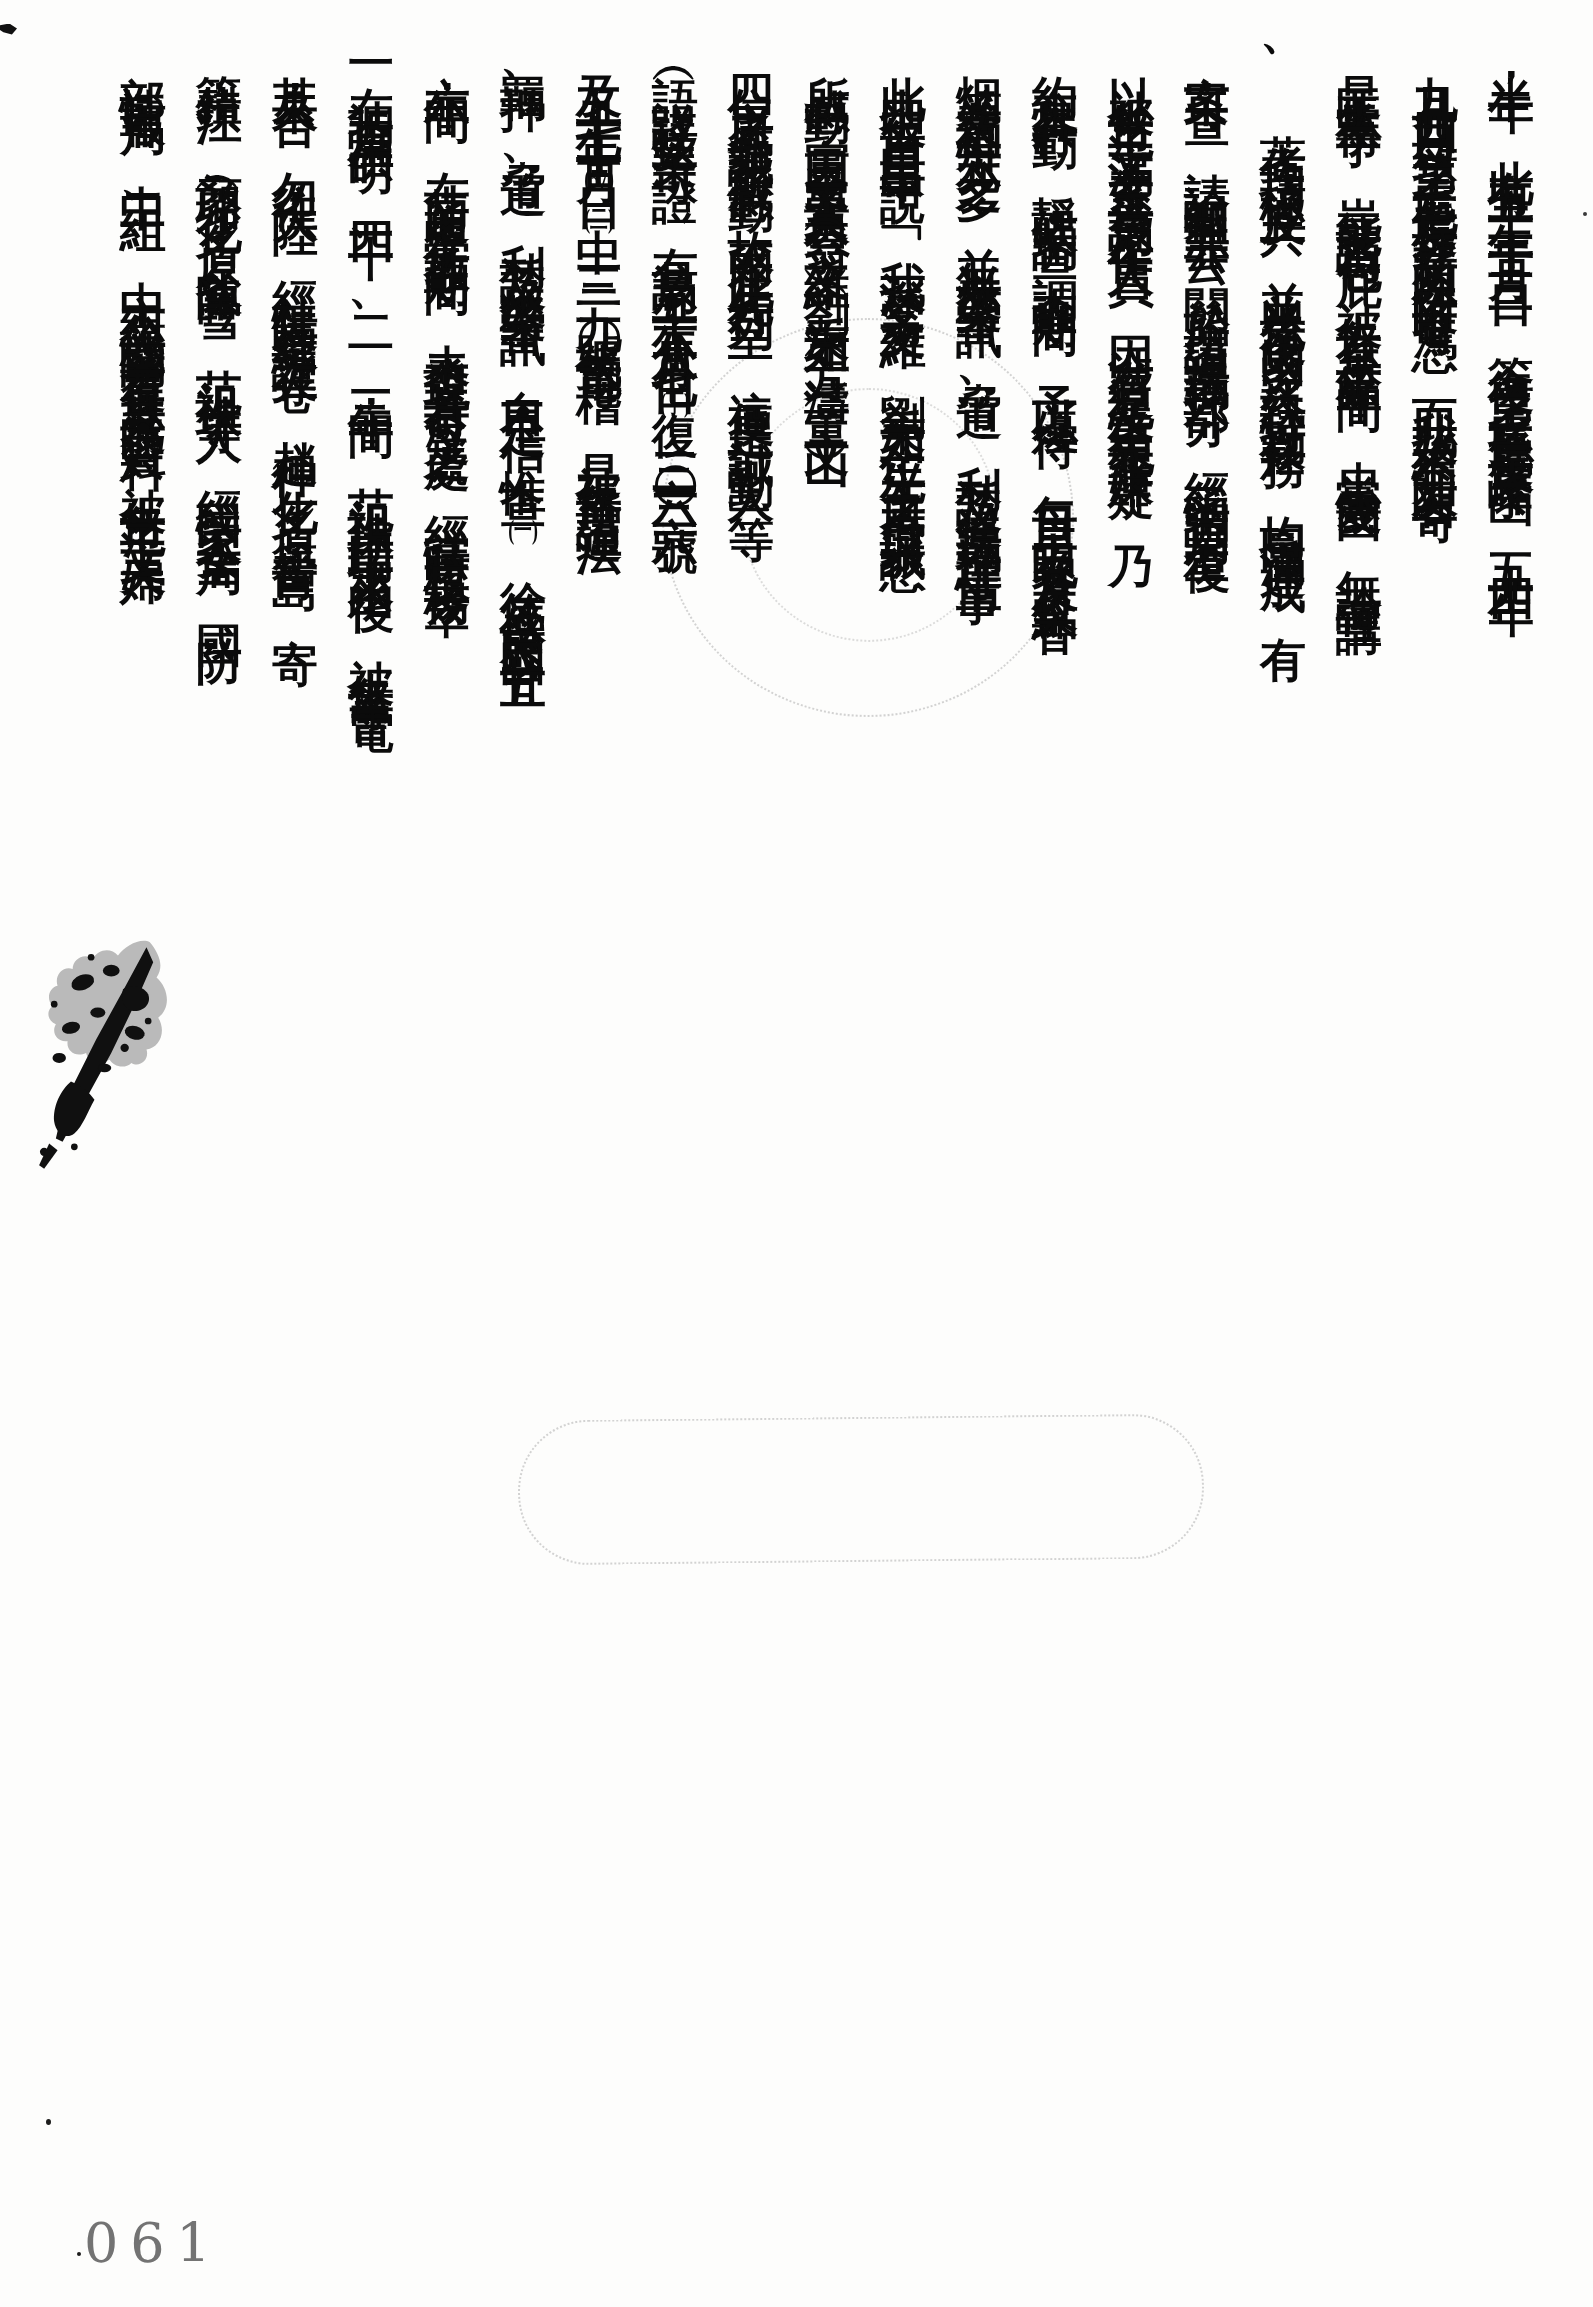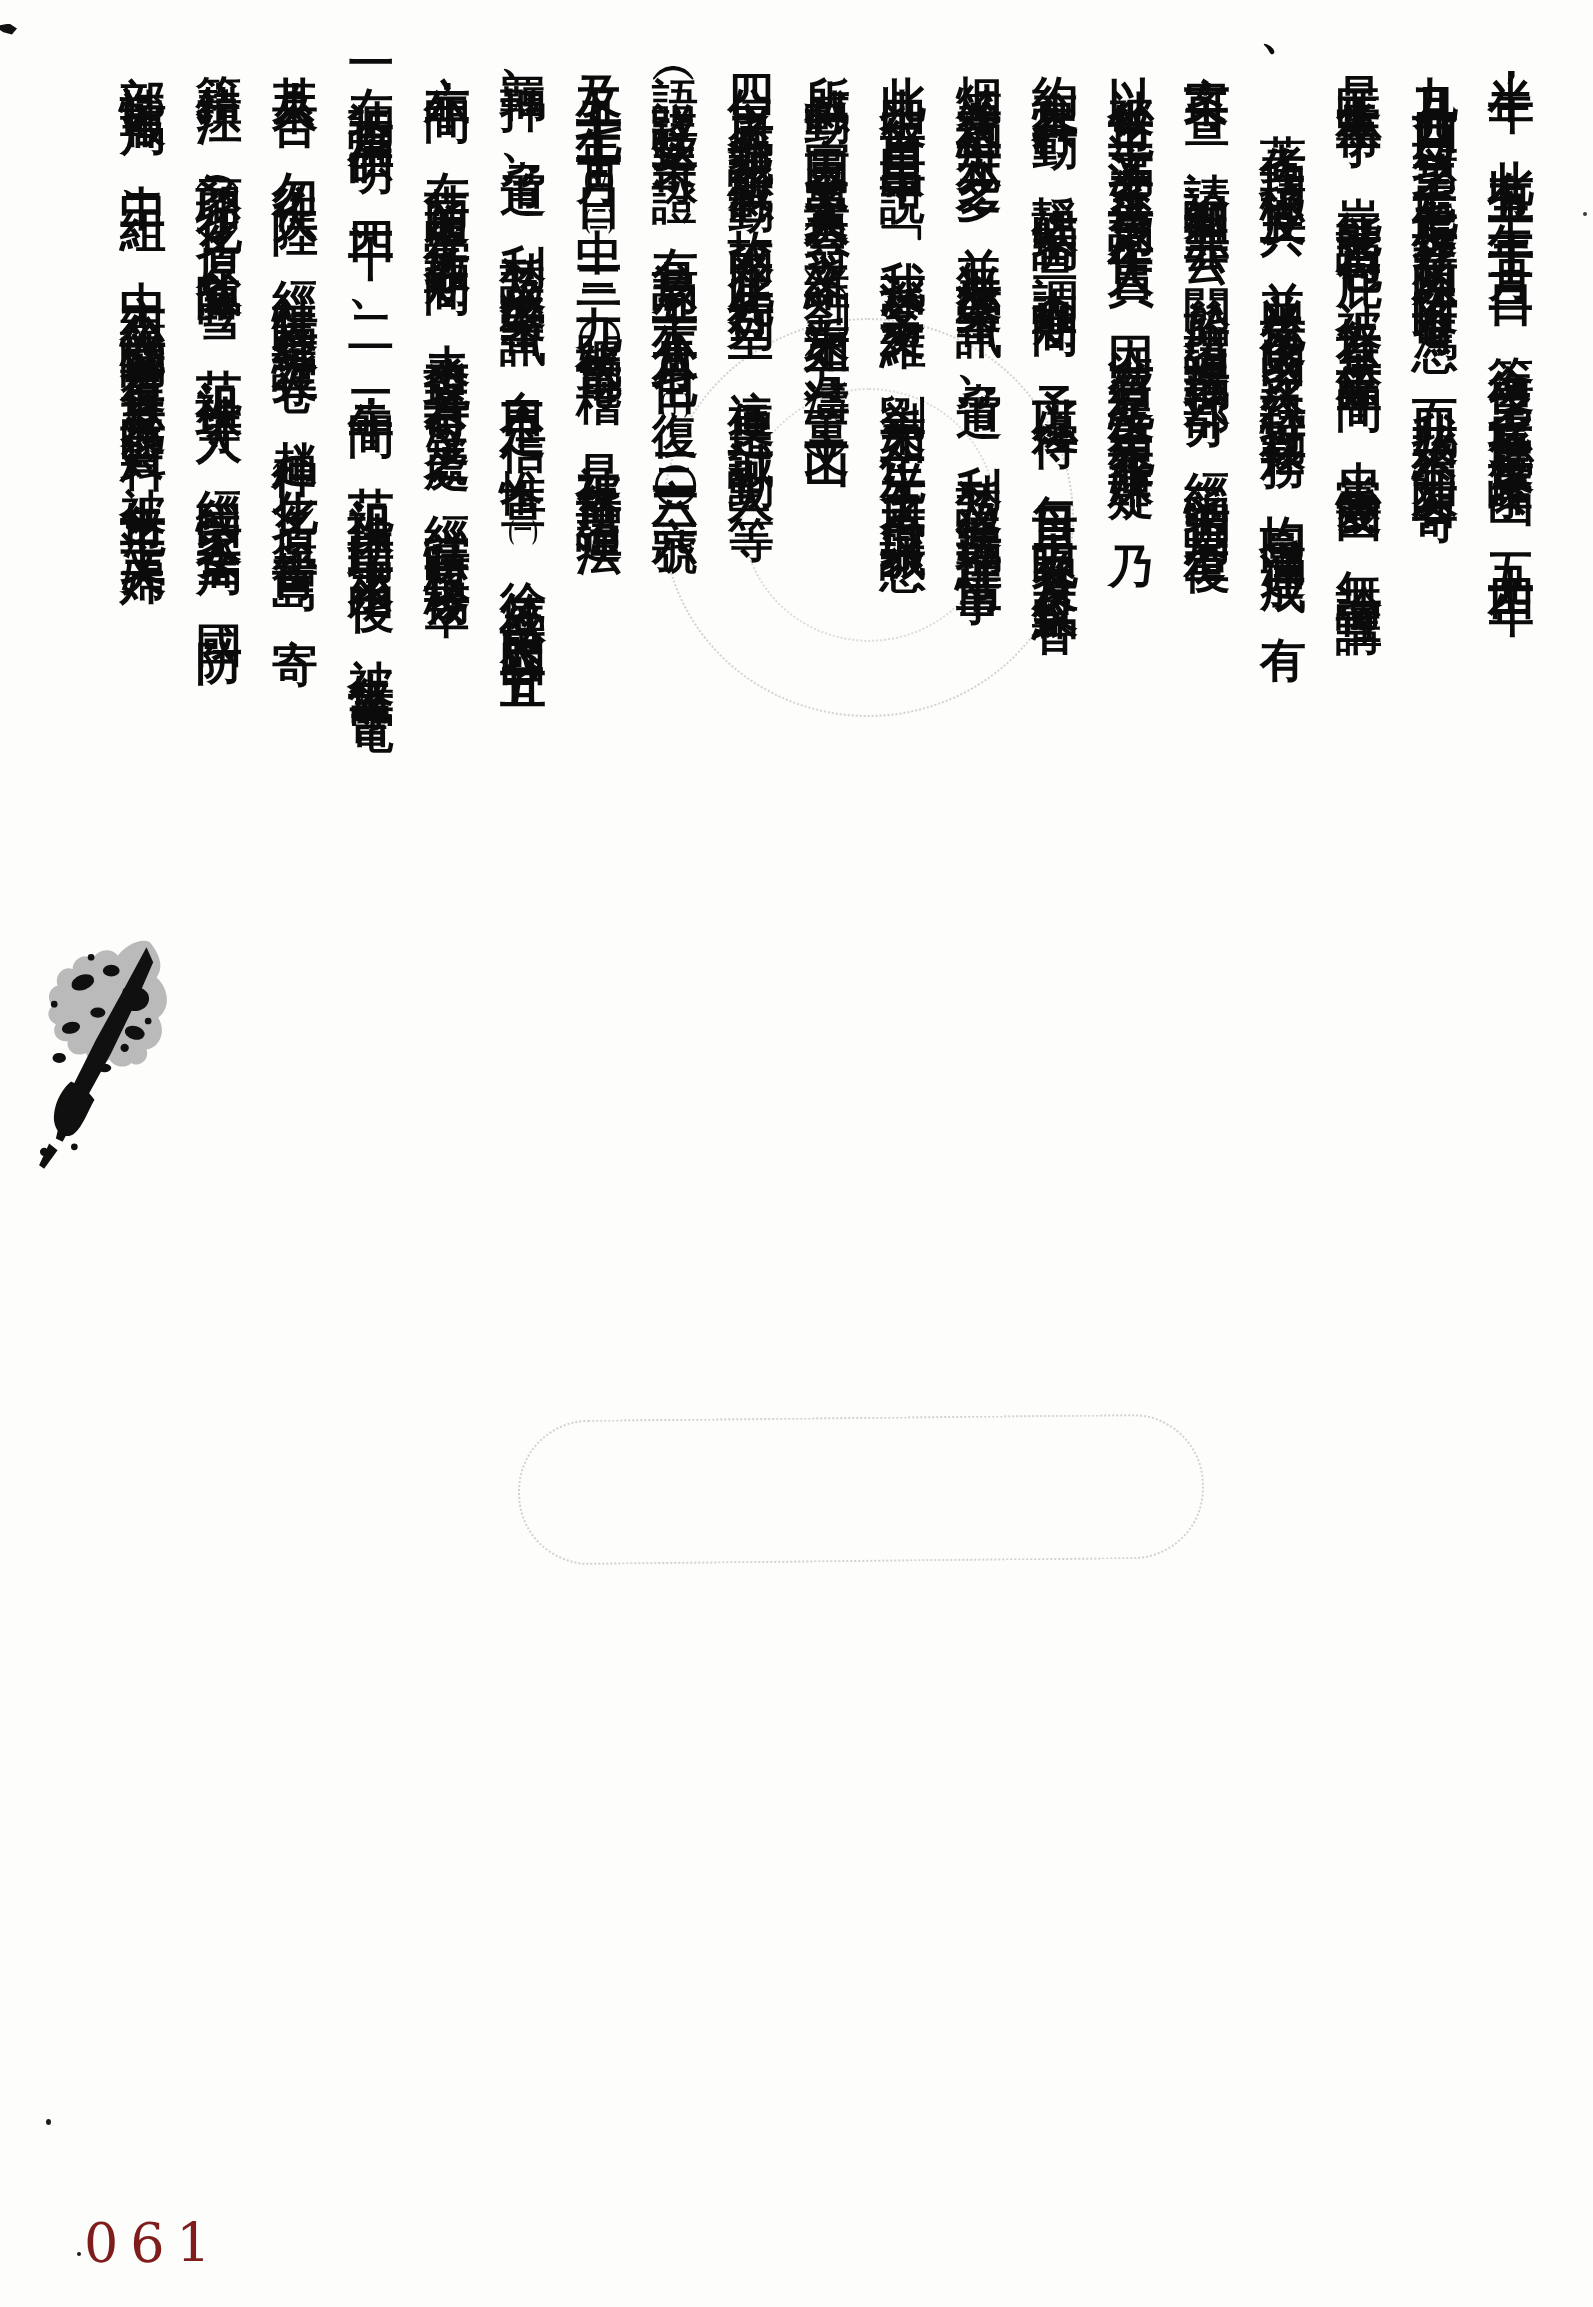--- a/index.html
+++ b/index.html
@@ -39,21 +39,21 @@
     letter-spacing:0;
     font-weight:700;
   }
   .pagenum{
     position:absolute;
     left:84px;
     top:2212px;
     font-family:"DejaVu Serif","Liberation Serif",serif;
     font-size:54px;
     letter-spacing:11.8px;
-    color:#7f1d1d;
+    color:#737373;
     font-weight:500;
   }
   
   .stamp{
     position:absolute;
     border:2.5px dotted #a9a9a9;
     border-radius:50%;
     opacity:.5;
   }
   .stamp-a{left:662px;top:318px;width:408px;height:395px;}

